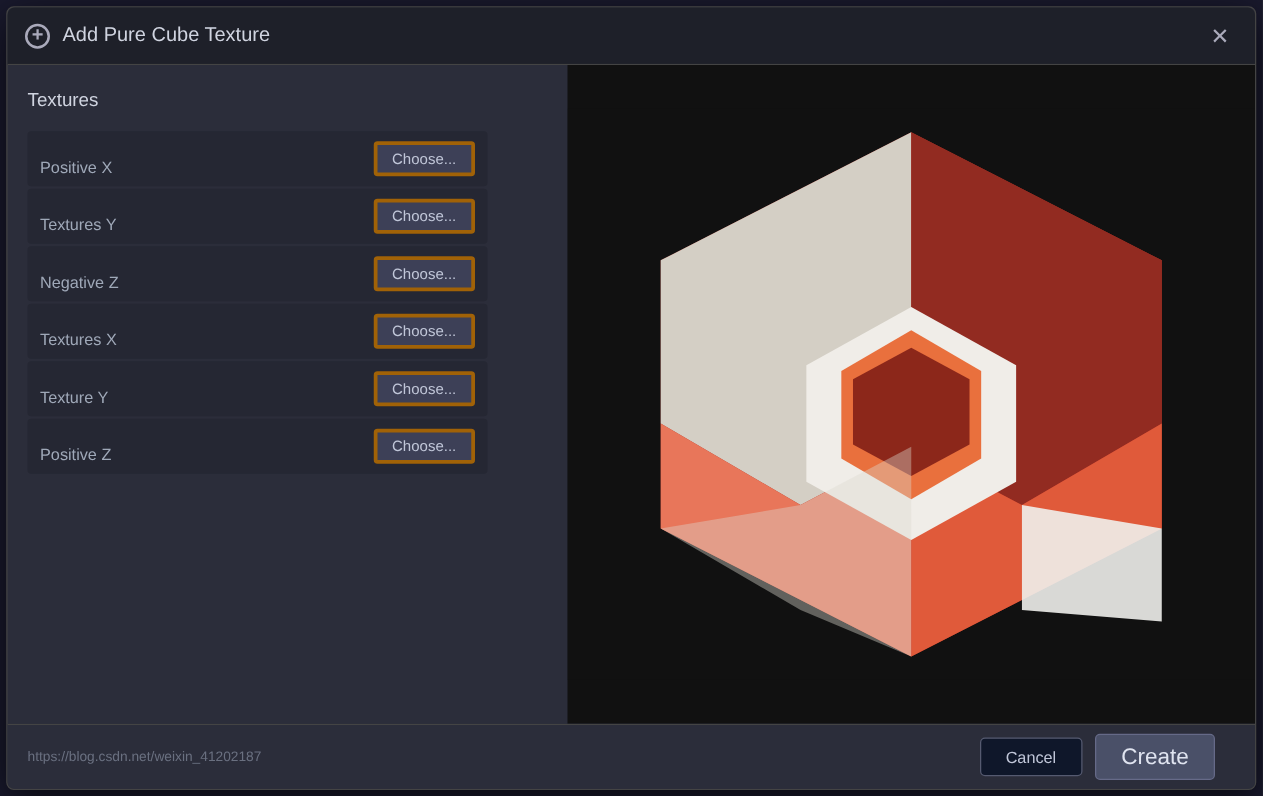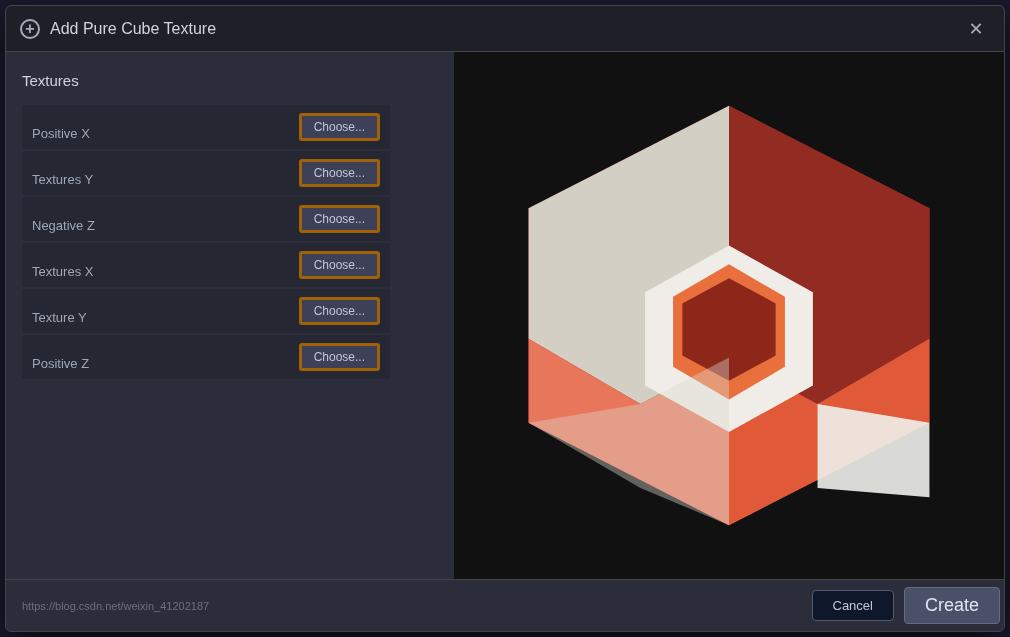--- a/index.html
+++ b/index.html
@@ -148,21 +148,21 @@
     }
 
     
     .logo-svg {
       width: 100%;
       height: 100%;
     }
 
     .dialog-footer {
       border-top: 1px solid #444;
-      padding: 10px 4px;
+      padding: 10px 32px;
       display: flex;
       align-items: center;
       justify-content: flex-end;
       gap: 10px;
       background: #2b2d3a;
       border-radius: 0 0 6px 6px;
       height: 52px;
       position: relative;
     }
 

